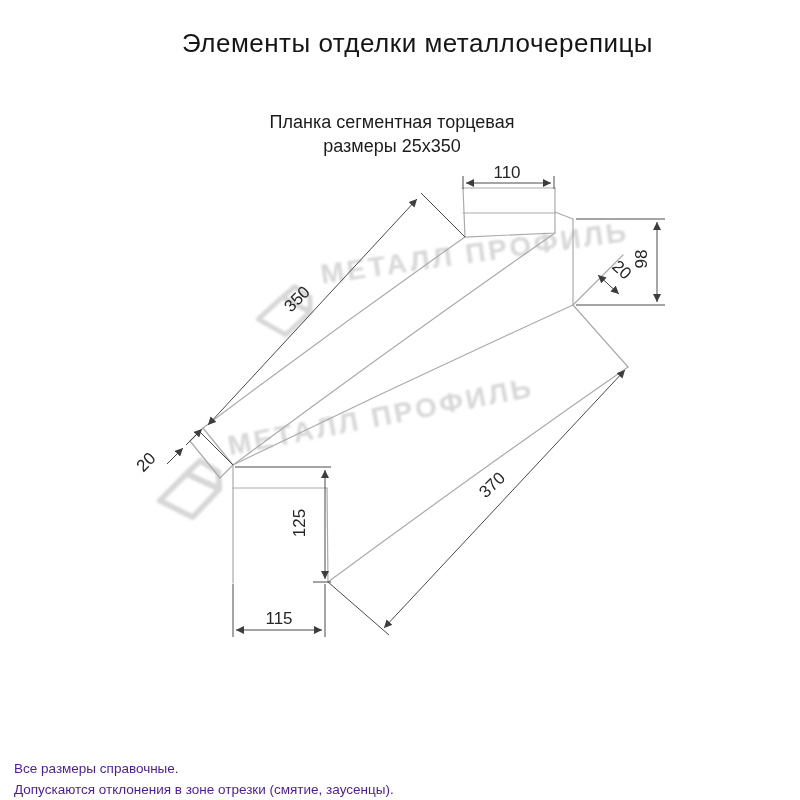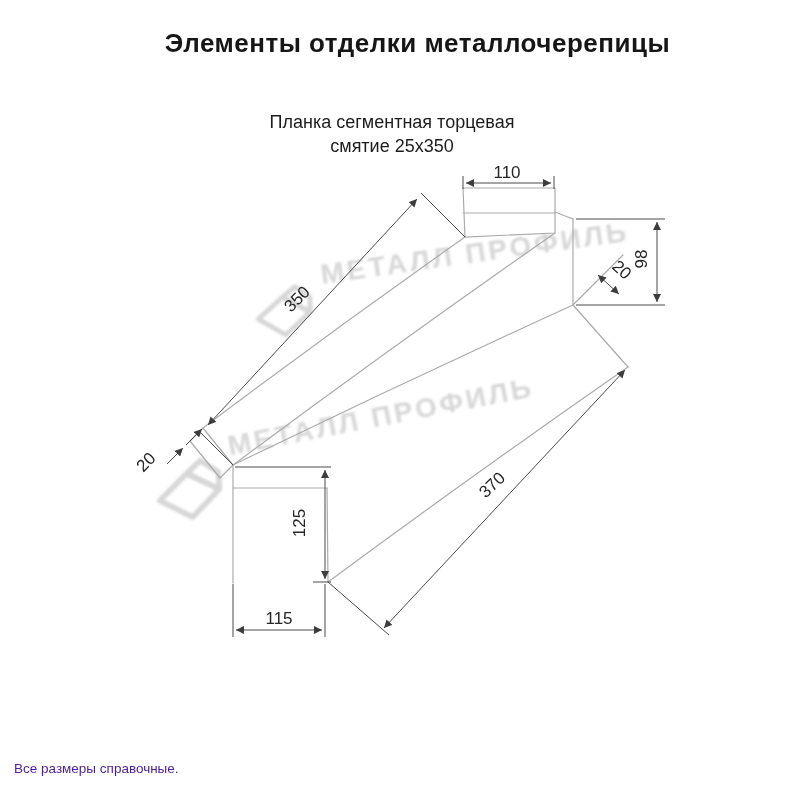--- a/index.html
+++ b/index.html
@@ -1,19 +1,19 @@
 <!DOCTYPE html>
 <html><head>
 <meta charset="utf-8">
 <style>
   html,body{margin:0;padding:0;background:#fff;}
   .page{position:relative;width:800px;height:800px;background:#ffffff;overflow:hidden;
         font-family:"Liberation Sans", sans-serif;color:#1c1c1c;}
   .page-title{position:absolute;left:0;right:0;top:28px;text-align:center;
-        font-size:26px;font-weight:700;letter-spacing:0.5px;color:#161616;margin-left:35px;}
+        font-size:26px;font-weight:400;letter-spacing:0.5px;color:#161616;margin-left:35px;}
   .subtitle{position:absolute;left:0;right:16px;top:110px;text-align:center;
         font-size:18px;line-height:24px;color:#1c1c1c;}
   .footnotes{position:absolute;left:14px;top:758px;font-size:13.5px;line-height:21px;color:#4c1d95;}
   .drawing{position:absolute;left:0;top:0;}
   svg text{font-family:"Liberation Sans", sans-serif;font-size:17px;fill:#262626;}
   .watermark{position:absolute;display:flex;align-items:flex-start;
         color:#d7d7d7;font-weight:bold;white-space:nowrap;
         filter:blur(1.1px);mix-blend-mode:multiply;pointer-events:none;}
   .wm-text{font-size:28px;letter-spacing:3px;margin-left:10px;}
   .wm-1{left:250px;top:255px;transform:rotate(-8deg);transform-origin:0 50%;}
@@ -25,21 +25,21 @@
 </style>
 </head>
 <body>
 
 <div class="page">
 
   <div class="page-title">Элементы отделки металлочерепицы</div>
 
   <div class="subtitle">
     <span>Планка сегментная торцевая</span><br>
-    <span>смятие 25x350</span>
+    <span>размеры 25x350</span>
   </div>
 
   <div class="watermark wm-1">
     <span class="wm-icon">
       <svg width="62" height="62" viewBox="0 0 64 64" fill="none" stroke="#d7d7d7" stroke-width="5" stroke-linejoin="round">
         <polygon points="4,32 32,13 58,32 30,52"></polygon>
         <polygon points="32,13 46,4 60,17 58,32"></polygon>
       </svg>
     </span>
     <span class="wm-text">МЕТАЛЛ ПРОФИЛЬ</span>
@@ -131,15 +131,16 @@
       <g>
         <path d="M576,219 L665,219 M576,305 L665,305"></path>
         <path d="M657,222 L657,302" marker-start="url(#ah)" marker-end="url(#ah)"></path>
         <text transform="translate(647,259) rotate(-90)" text-anchor="middle" stroke="none">98</text>
       </g>
     </g>
   </svg>
 
   <div class="footnotes">
     <div>Все размеры справочные.</div>
+    <div>Допускаются отклонения в зоне отрезки (смятие, заусенцы).</div>
   </div>
 
 </div>
 
 </body></html>

